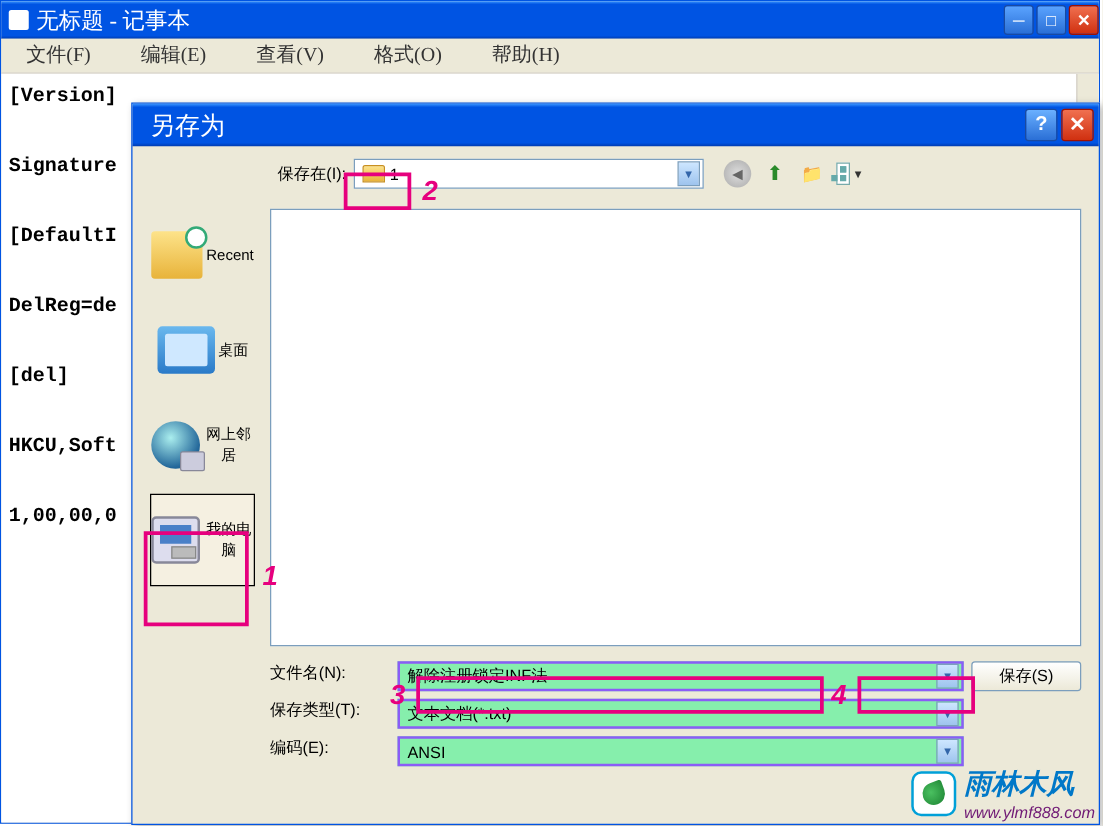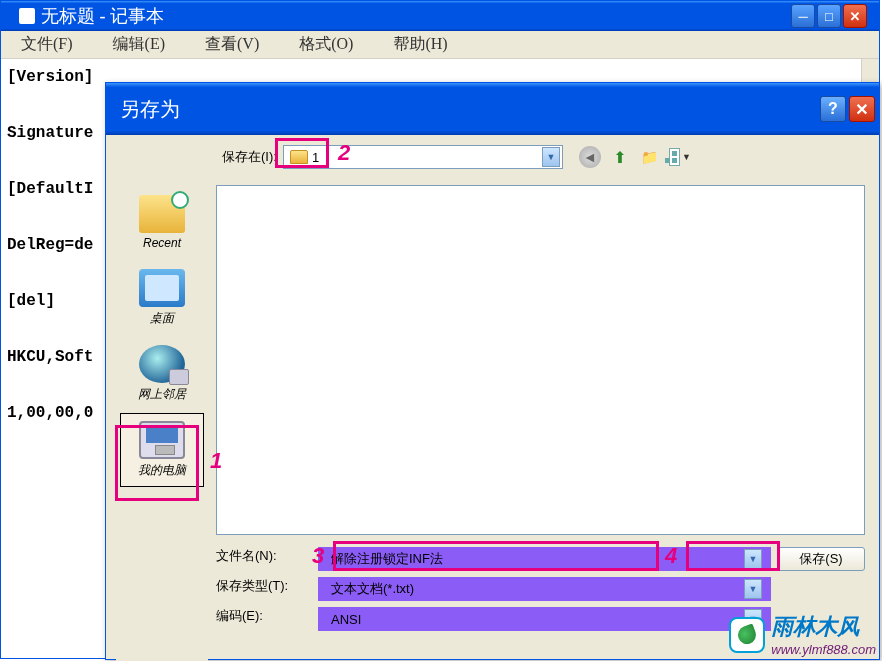--- a/index.html
+++ b/index.html
@@ -1,40 +1,40 @@
 <!DOCTYPE html>
 <html><head>
 <meta charset="utf-8">
 <style>
 * { box-sizing: border-box; margin: 0; padding: 0; }
 body { font-family: "SimSun", "MS Sans Serif", sans-serif; font-size: 12px; background: #fff; width: 882px; height: 661px; overflow: hidden; position: relative; }
 
 
 .notepad-window { position: absolute; top: 0; left: 0; width: 880px; height: 659px; border: 1px solid #0054e3; background: #ece9d8; }
-.notepad-titlebar { height: 30px; background: linear-gradient(to bottom, #3a95ff 0%, #0054e3 8%, #0054e3 92%, #003bb0 100%); display: flex; align-items: center; padding: 0 12px; color: #fff; }
+.notepad-titlebar { height: 30px; background: linear-gradient(to bottom, #3a95ff 0%, #0054e3 8%, #0054e3 92%, #003bb0 100%); display: flex; align-items: center; padding: 0 0; color: #fff; }
 .notepad-titlebar .app-icon { width: 16px; height: 16px; background: #fff; margin: 0 6px; display: inline-block; border-radius: 2px; }
 .notepad-titlebar .title-text { font-size: 18px; flex: 1; font-family: "SimSun"; }
 .window-controls { display: flex; gap: 2px; }
 .win-btn { width: 24px; height: 24px; background: linear-gradient(#5aa3ff,#2a6fd6); border: 1px solid #1a4aa0; border-radius: 3px; display: flex; align-items: center; justify-content: center; color: #fff; font-weight: bold; font-size: 13px; cursor: pointer; }
 .win-btn.close { background: linear-gradient(#f07050,#d03010); border-color: #a01000; }
 
 
 .menubar { height: 28px; background: #ece9d8; display: flex; align-items: center; padding: 0 6px; gap: 12px; border-bottom: 1px solid #d4d0c8; font-size: 16px; color: #333; font-family: "SimSun"; }
 .menubar .menu-item { padding: 4px 14px; cursor: pointer; }
 
 
 .text-area { position: absolute; top: 58px; left: 0; right: 0; bottom: 0; background: #fff; padding: 4px 6px; font-family: "Courier New", monospace; font-size: 16px; line-height: 28px; white-space: pre; overflow: hidden; color: #000; font-weight: bold; }
 .text-area .scrollbar-v { position: absolute; right: 0; top: 0; bottom: 0; width: 18px; background: #ece9d8; border-left: 1px solid #d4d0c8; }
 .scrollbar-v .sb-btn { height: 18px; background: linear-gradient(#fdfdfd,#cde); border: 1px solid #9ac; display: flex; align-items: center; justify-content: center; font-size: 9px; }
 .scrollbar-v .sb-track { position: absolute; top: 18px; bottom: 18px; left: 0; right: 0; }
 .scrollbar-v .sb-btn.down { position: absolute; bottom: 0; left: 0; right: 0; }
 
 
 .saveas-dialog { position: absolute; top: 82px; left: 105px; width: 775px; height: 578px; border: 1px solid #0054e3; background: #ece9d8; box-shadow: 2px 2px 6px rgba(0,0,0,0.3); }
-.saveas-titlebar { height: 52px; background: linear-gradient(to bottom, #3a95ff 0%, #0054e3 8%, #0054e3 92%, #003bb0 100%); display: flex; align-items: center; padding: 0 4px; color: #fff; }
+.saveas-titlebar { height: 34px; background: linear-gradient(to bottom, #3a95ff 0%, #0054e3 8%, #0054e3 92%, #003bb0 100%); display: flex; align-items: center; padding: 0 4px; color: #fff; }
 .saveas-titlebar .title-text { font-size: 20px; flex: 1; margin-left: 10px; font-family: "SimSun"; }
 .dlg-btn { width: 26px; height: 26px; border-radius: 3px; margin-left: 3px; display: flex; align-items: center; justify-content: center; font-weight: bold; color: #fff; cursor: pointer; font-size: 16px; }
 .dlg-btn.help { background: linear-gradient(#6ab0ff,#2a6fd6); border: 1px solid #1a4aa0; }
 .dlg-btn.close { background: linear-gradient(#f07050,#d03010); border: 1px solid #a01000; }
 
 .saveas-body { padding: 10px 12px 8px 16px; position: relative; height: calc(100% - 34px); }
 
 
 .savein-row { display: flex; align-items: center; gap: 6px; margin-bottom: 8px; margin-left: 100px; }
 .savein-label { font-size: 13px; }
@@ -47,33 +47,33 @@
 .nav-icon.back { background: radial-gradient(#ddd,#aaa); border-radius: 50%; color: #666; }
 .nav-icon.up { color: #2a8a2a; font-size: 16px; }
 .nav-icon.newdir { color: #d8a030; }
 .nav-icon.views { display: flex; align-items: center; }
 .views-box { width: 20px; height: 18px; border: 1px solid #7aa; background: #fff; position: relative; }
 .views-box::before { content: ""; position: absolute; top: 2px; left: 2px; width: 5px; height: 5px; background: #6aa; }
 .views-box::after { content: ""; position: absolute; top: 2px; right: 2px; width: 5px; height: 5px; background: #6aa; box-shadow: 0 7px #6aa, -7px 7px #6aa; }
 
 
 .places-bar { position: absolute; left: 10px; top: 50px; width: 92px; bottom: 10px; background: #ece9d8; display: flex; flex-direction: column; align-items: center; }
-.place-item { width: 84px; height: 74px; display: flex; flex-direction: column; align-items: center; justify-content: center; gap: 3px; cursor: pointer; border: 1px solid transparent; margin-bottom: 2px; font-style: italic; }
+.place-item { width: 84px; height: 74px; display: flex; flex-direction: row; align-items: center; justify-content: center; gap: 3px; cursor: pointer; border: 1px solid transparent; margin-bottom: 2px; }
 .place-item.selected { border: 1px solid #000; background: #f5f0e1; }
 .place-icon { width: 46px; height: 38px; }
 .place-label { font-size: 12px; text-align: center; }
 
 
 .file-list { position: absolute; left: 110px; right: 14px; top: 50px; height: 350px; background: #fff; border: 1px solid #7b9ebd; }
 
 
 .bottom-rows { position: absolute; left: 110px; right: 14px; top: 412px; }
 .form-row { display: flex; margin-bottom: 6px; gap: 6px; }
 .form-label { width: 96px; font-size: 13px; text-align: left; }
-.form-combo { flex: 1; height: 24px; background: #8b5cf6; border: 7px solid #8b5cf6; display: flex; align-items: center; padding: 0 2px 0 6px; font-size: 13px; }
+.form-combo { flex: 1; height: 24px; background: #86efac; border: 2px solid #8b5cf6; display: flex; align-items: center; padding: 0 2px 0 6px; font-size: 13px; }
 .form-combo .cb-text { flex: 1; }
 .form-combo .cb-arrow { width: 18px; height: 20px; background: linear-gradient(#cde6ff,#9ec4ee); border: 1px solid #7b9ebd; display: flex; align-items: center; justify-content: center; color: #3366aa; font-size: 9px; }
 .action-btn { width: 88px; height: 24px; background: linear-gradient(#fff,#ece9d8); border: 1px solid #7b9ebd; border-radius: 3px; font-size: 13px; cursor: pointer; display: flex; align-items: center; justify-content: center; }
 
 
 .annot { position: absolute; border: 3px solid #e6007e; pointer-events: none; z-index: 100; }
 .annot-num { position: absolute; color: #e6007e; font-size: 22px; font-weight: bold; font-style: italic; z-index: 101; font-family: "Arial"; pointer-events: none; }
 
 
 .watermark { position: absolute; right: 6px; bottom: 4px; display: flex; align-items: center; gap: 6px; z-index: 200; }

